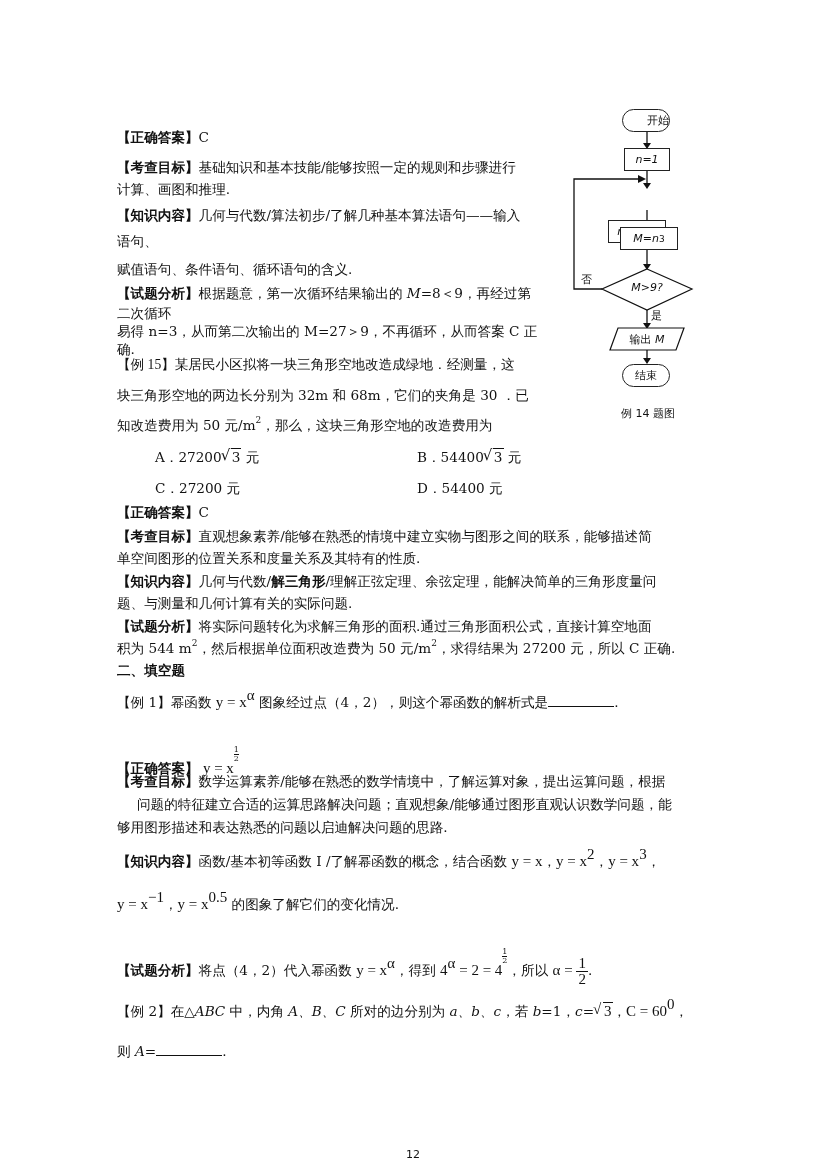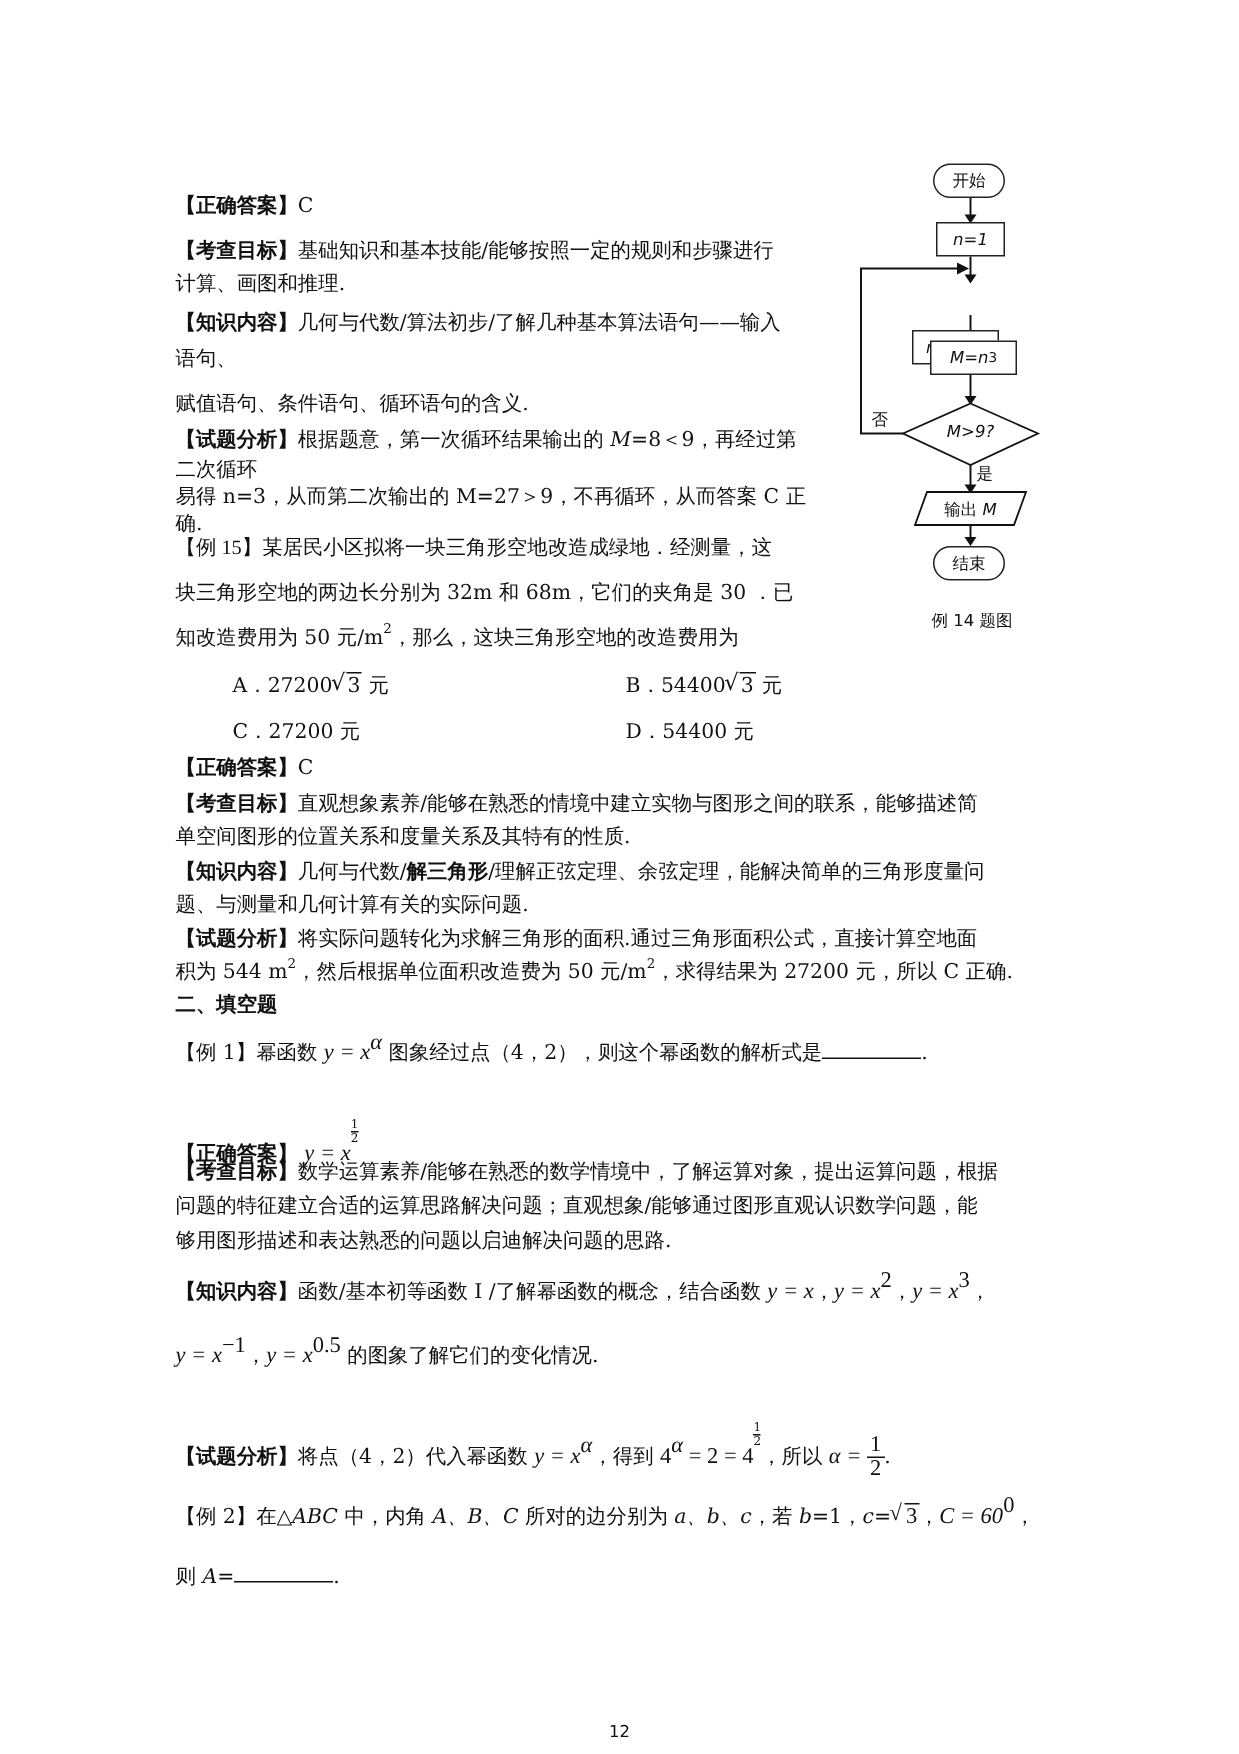--- a/index.html
+++ b/index.html
@@ -1,21 +1,21 @@
 <!DOCTYPE html>
 <html><head>
 <meta charset="utf-8">
 <style>
   html, body { margin:0; padding:0; background:#ffffff; }
   body { width:826px; height:1169px; position:relative; overflow:hidden;
          font-family:"DejaVu Serif","Liberation Serif",serif; color:#111; }
   .abs { position:absolute; }
   .line { position:absolute; left:117px; font-size:13.6px; line-height:18px; white-space:nowrap; }
   .b { font-weight:bold; font-family:"DejaVu Sans","Liberation Sans",sans-serif; }
-  .m { font-style:italic; font-family:"Liberation Serif","DejaVu Serif",serif; font-size:15px; }
+  .m { font-family:"Liberation Serif","DejaVu Serif",serif; font-size:15px; }
   .mu { font-family:"Liberation Serif","DejaVu Serif",serif; font-size:15px; }
   sup { font-size:9px; vertical-align:7px; line-height:0; }
   .sqrt { display:inline-block; position:relative; padding-left:9px; }
   .sqrt::before { content:"√"; position:absolute; left:-1px; top:-2px; font-size:15px; }
   .sqrt > span { border-top:1px solid #111; padding:0 1px; }
   .blank { display:inline-block; border-bottom:1px solid #111; width:66px; height:12px; }
   .frac { display:inline-block; vertical-align:middle; text-align:center; font-family:"Liberation Serif",serif; font-size:15px; line-height:15px; }
   .frac .n { display:block; border-bottom:1px solid #111; padding:0 2px; }
   .frac .d { display:block; }
   .sfrac { display:inline-block; vertical-align:12px; text-align:center; font-size:8px; line-height:8px; }
@@ -34,21 +34,21 @@
 <div class="line" style="top:128px;">
   <span class="b">【正确答案】</span><span>C</span>
 </div>
 <div class="line" style="top:158px;">
   <span class="b">【考查目标】</span><span>基础知识和基本技能/能够按照一定的规则和步骤进行</span>
 </div>
 <div class="line" style="top:180px;">计算、画图和推理.</div>
 <div class="line" style="top:206px;">
   <span class="b">【知识内容】</span><span>几何与代数/算法初步/了解几种基本算法语句——输入</span>
 </div>
-<div class="line" style="top:232px;font-family:Liberation Mono, monospace;">语句、</div>
+<div class="line" style="top:232px;">语句、</div>
 <div class="line" style="top:260px;">赋值语句、条件语句、循环语句的含义.</div>
 <div class="line" style="top:284px;">
   <span class="b">【试题分析】</span><span>根据题意，第一次循环结果输出的 </span><i>M</i><span>=8＜9，再经过第</span>
 </div>
 <div class="line" style="top:304px;">二次循环</div>
 <div class="line" style="top:322px;">易得 n=3，从而第二次输出的 M=27＞9，不再循环，从而答案 C 正</div>
 <div class="line" style="top:340px;">确.</div>
 
 <div class="abs fc" style="left:570px; top:100px; width:150px; height:330px;">
   <svg class="abs" style="left:0;top:0;" width="150" height="330">
@@ -66,21 +66,21 @@
       <polygon points="73,83 81,83 77,89"></polygon>
       <polygon points="73,122 81,122 77,128"></polygon>
       <polygon points="73,164 81,164 77,170"></polygon>
       <polygon points="73,223 81,223 77,229"></polygon>
       <polygon points="73,258 81,258 77,264"></polygon>
       <polygon points="68,75 76,79 68,83"></polygon>
     </g>
     <polygon points="77,169 122,189 77,210 32,189" fill="#fff" stroke="#111" stroke-width="1.2"></polygon>
     <polygon points="48,228 114,228 106,250 40,250" fill="#fff" stroke="#111" stroke-width="1.2"></polygon>
   </svg>
-  <div class="box term" style="left:52px; top:9px; width:46px; height:21px;">
+  <div class="box term" style="left:52px; top:9px; width:46px; height:21px;justify-content:flex-end;">
       <span>开始</span>
     </div>
   <div class="box" style="left:54px; top:48px; width:44px; height:21px;">
       <i>n=1</i>
     </div>
   <div class="box" style="left:38px; top:88px; width:56px; height:21px;margin-top:32px;">
       <i>n=n+1</i>
     </div>
   <div class="box" style="left:50px; top:127px; width:56px; height:21px;">
       <i>M=n</i>
@@ -136,21 +136,21 @@
 <div class="line" style="top:693px;">
   <span>【例 1】幂函数 </span><span class="m">y = x</span><sup class="m">α</sup><span> 图象经过点（4，2），则这个幂函数的解析式是</span><span class="blank"></span><span>.</span>
 </div>
 <div class="line" style="top:746px;">
   <span class="b">【正确答案】</span>
   <span class="m">y = x</span><span class="sfrac"><span class="n">1</span><span class="d">2</span></span>
 </div>
 <div class="line" style="top:772px;">
   <span class="b">【考查目标】</span><span>数学运算素养/能够在熟悉的数学情境中，了解运算对象，提出运算问题，根据</span>
 </div>
-<div class="line" style="top:795px;">问题的特征建立合适的运算思路解决问题；直观想象/能够通过图形直观认识数学问题，能</div>
+<div class="line" style="top:795px;margin-left:20px;">问题的特征建立合适的运算思路解决问题；直观想象/能够通过图形直观认识数学问题，能</div>
 <div class="line" style="top:818px;">够用图形描述和表达熟悉的问题以启迪解决问题的思路.</div>
 <div class="line" style="top:852px;">
   <span class="b">【知识内容】</span><span>函数/基本初等函数 I /了解幂函数的概念，结合函数 </span><span class="m">y = x</span>，<span class="m">y = x</span><sup class="mu">2</sup>，<span class="m">y = x</span><sup class="mu">3</sup>，
 </div>
 <div class="line" style="top:895px;">
   <span class="m">y = x</span><sup class="mu">−1</sup>，<span class="m">y = x</span><sup class="mu">0.5</sup><span> 的图象了解它们的变化情况.</span>
 </div>
 <div class="line" style="top:948px;">
   <span class="b">【试题分析】</span><span>将点（4，2）代入幂函数 </span><span class="m">y = x</span><sup class="m">α</sup><span>，得到 </span><span class="mu">4</span><sup class="m">α</sup><span class="mu"> = 2 = 4</span><span class="sfrac"><span class="n">1</span><span class="d">2</span></span><span>，所以 </span><span class="m">α = </span><span class="frac"><span class="n">1</span><span class="d">2</span></span><span>.</span>
 </div>

